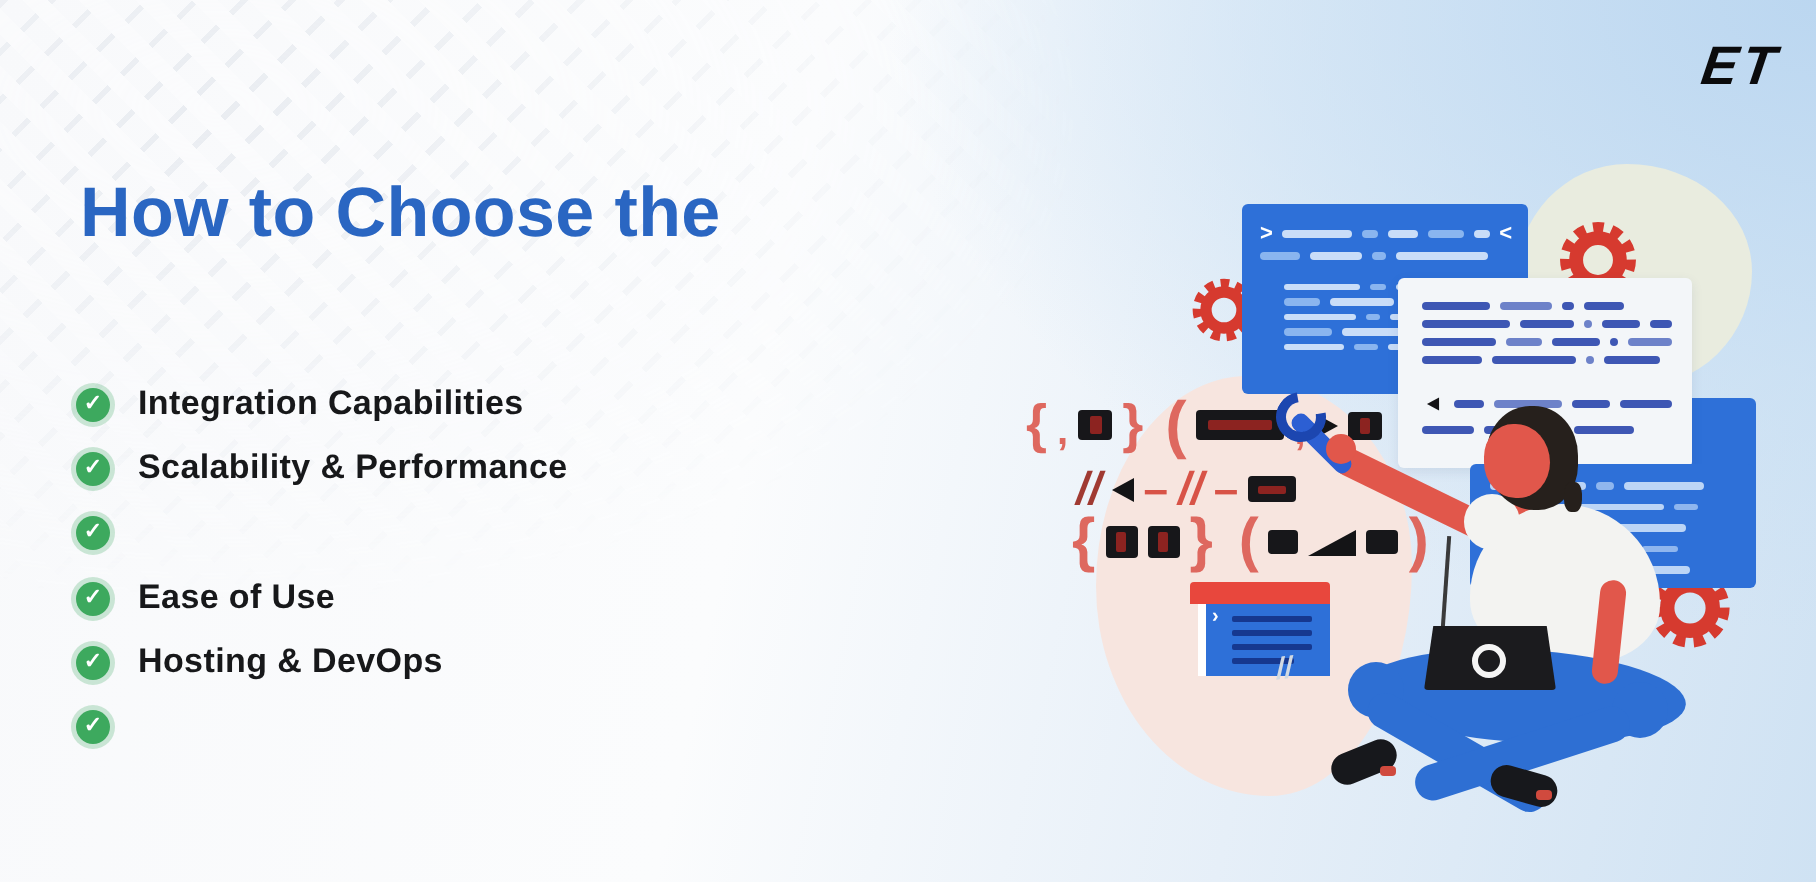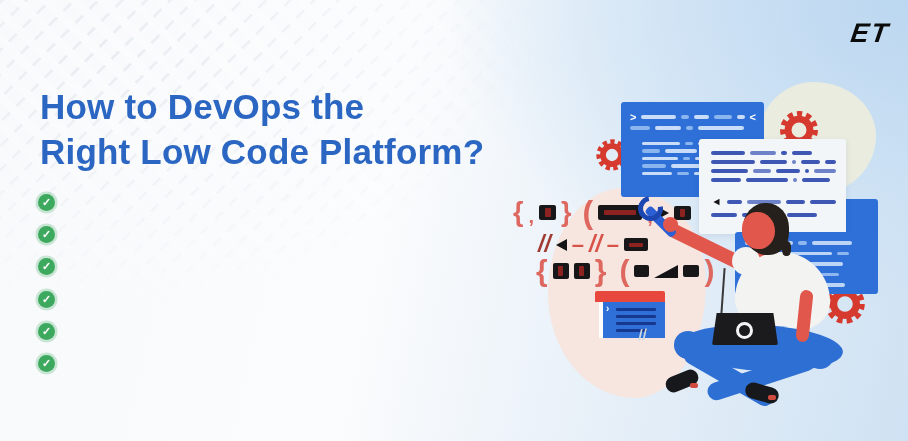--- a/index.html
+++ b/index.html
@@ -78,39 +78,42 @@
 </head>
 <body>
 
 <div class="stage">
 
   <div class="abs dash-texture"></div>
 
   <div class="abs logo">ET</div>
 
   <div class="abs title">
-    <div>How to DevOps the</div>
-    <div>Right Low Code Platform?</div>
+    <div>How to Choose the</div>
   </div>
 
   <ul class="abs checklist">
     <li>
       <span class="check">✓</span>
-    </li>
-    <li>
-      <span class="check">✓</span>
-    </li>
-    <li>
-      <span class="check">✓</span>
-    </li>
-    <li>
-      <span class="check">✓</span>
-    </li>
-    <li>
-      <span class="check">✓</span>
+      <span class="item-label">Integration Capabilities</span>
+    </li>
+    <li>
+      <span class="check">✓</span>
+      <span class="item-label">Scalability &amp; Performance</span>
+    </li>
+    <li>
+      <span class="check">✓</span>
+    </li>
+    <li>
+      <span class="check">✓</span>
+      <span class="item-label">Ease of Use</span>
+    </li>
+    <li>
+      <span class="check">✓</span>
+      <span class="item-label">Hosting &amp; DevOps</span>
     </li>
     <li>
       <span class="check">✓</span>
     </li>
   </ul>
 
   <div class="abs blob-green"></div>
   <div class="abs blob-pink"></div>
 
   <svg class="abs gear" style="left:593px;top:136px" width="38" height="38" viewBox="0 0 40 40">

